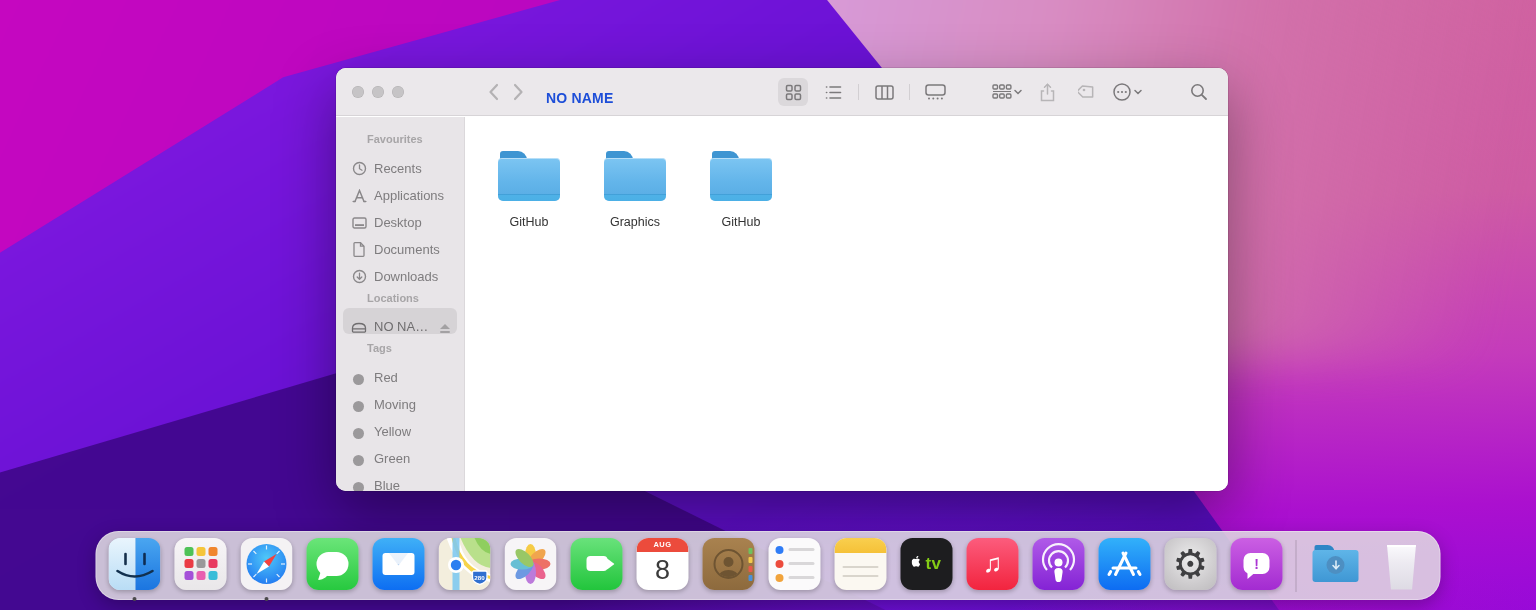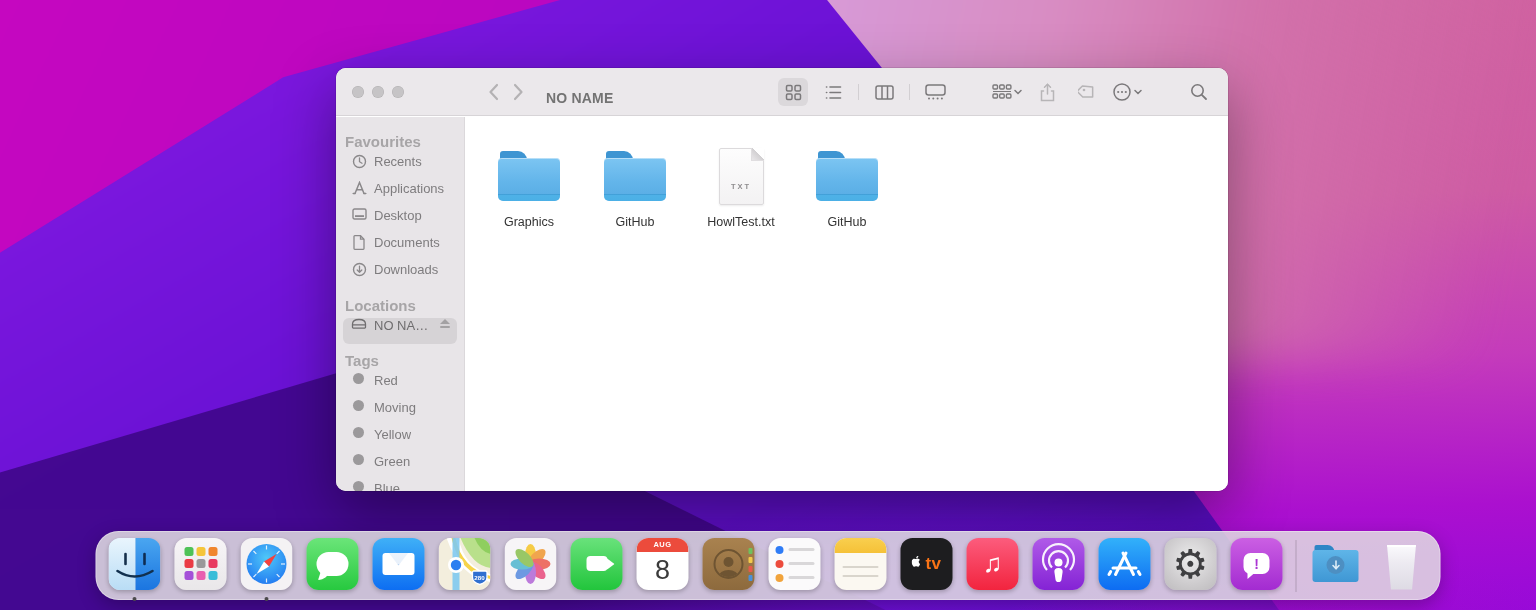--- a/index.html
+++ b/index.html
@@ -23,33 +23,33 @@
 
   
   .window { position:absolute; left:336px; top:68px; width:892px; height:423px; border-radius:10px;
     background:#fff; box-shadow:0 22px 60px rgba(0,0,0,.38), 0 0 0 .5px rgba(0,0,0,.18); overflow:hidden; }
   .titlebar { position:absolute; left:0; top:0; right:0; height:48px; background:#ebe8eb; border-bottom:1px solid #d7d4d7;
     display:flex; align-items:center; }
   .traffic { display:flex; gap:8px; margin-left:16px; }
   .tl { width:12px; height:12px; border-radius:50%; background:#c6c4c6; box-shadow:inset 0 0 0 .5px rgba(0,0,0,.12); }
   .nav { display:flex; gap:14px; margin-left:84px; color:#b4b2b4; }
   .nav svg { display:block; }
-  .win-title { margin-left:22px; font-size:14px; font-weight:700; color:#737373; letter-spacing:.2px;margin-top:12px; }
+  .win-title { margin-left:22px; font-size:14px; font-weight:700; color:#1d4ed8; letter-spacing:.2px;margin-top:12px; }
   .tb-right { position:absolute; right:14px; top:0; height:48px; display:flex; align-items:center; gap:10px; }
   .tb-btn { width:30px; height:28px; border-radius:6px; display:flex; align-items:center; justify-content:center; color:#7b797b; }
   .tb-btn.sel { background:#dbd8db; }
   .tb-div { width:1px; height:16px; background:#d2cfd2; }
   .tb-dim { color:#b7b5b7; }
   .tb-group { display:flex; align-items:center; gap:2px; }
   .sp10 { width:22px; }
 
   .sidebar { position:absolute; left:0; top:49px; bottom:0; width:129px; background:#e8e5e8; border-right:1px solid #dbd8db;
     padding-top:8px; font-size:13px; color:#7e7c7e; overflow:hidden; }
-  .sb-head { font-size:15px; font-weight:700; color:#a7a5a7; padding:8px 0 4px 9px; }
-  .sb-row { display:flex; align-items:flex-start; gap:7px; height:27px; padding:0 8px 0 15px; }
+  .sb-head { font-size:11px; font-weight:700; color:#a7a5a7; padding:8px 0 4px 31px; }
+  .sb-row { display:flex; align-items:flex-end; gap:7px; height:27px; padding:0 8px 0 15px; }
   .sb-row .ic { width:16px; display:flex; justify-content:center; color:#8a888a; flex:none; }
   .sb-row.sel { background:#d6d3d6; border-radius:6px; margin:0 7px; padding:0 6px 0 8px; height:26px; color:#6f6d6f; }
   .sb-label { white-space:nowrap; overflow:hidden; }
   .sb-eject { margin-left:auto; color:#a3a1a3; display:flex; }
   .tagdot { width:11px; height:11px; border-radius:50%; background:#9b999b; flex:none; margin-right:1px; }
 
   .content { position:absolute; left:130px; top:49px; right:0; bottom:0; background:#fff; }
   .files { display:flex; flex-wrap:wrap; width:660px; padding:24px 0 0 10px; row-gap:5px; }
   .file { width:106px; display:flex; flex-direction:column; align-items:center; }
   .file-iconbox { height:70px; display:flex; align-items:center; justify-content:center; }
@@ -115,21 +115,21 @@
   .ct-tabs { position:absolute; right:2px; top:10px; display:flex; flex-direction:column; gap:3px; }
   .ct-tabs span { width:4px; height:6px; border-radius:1px; }
   .i-reminders { background:#fbfafb; display:flex; flex-direction:column; justify-content:center; gap:6px; padding-left:7px; }
   .rm-row { display:flex; align-items:center; gap:5px; }
   .rm-dot { width:8px; height:8px; border-radius:50%; }
   .rm-line { width:26px; height:2.5px; border-radius:2px; background:#d9d7d9; }
   .i-notes { background:#fbf8f1; display:flex; flex-direction:column; }
   .nt-top { height:15px; background:linear-gradient(180deg,#f9cf4f,#f5c137); }
   .nt-body { flex:1; display:flex; flex-direction:column; justify-content:center; gap:7px; padding:0 8px; }
   .nt-body span { height:2px; background:#d9d5cc; border-radius:2px; }
-  .i-atv { background:#1d1d1f; display:flex; align-items:center; justify-content:center; gap:1px; color:#f97316; }
+  .i-atv { background:#1d1d1f; display:flex; align-items:center; justify-content:center; gap:1px; color:#84cc16; }
   .atv-label { font-size:17px; font-weight:700; letter-spacing:.5px; }
   .i-music { background:linear-gradient(180deg,#fc5c7d,#f2243e); display:flex; align-items:center; justify-content:center;
     color:#fff; font-size:26px; }
   .i-podcasts { background:linear-gradient(180deg,#b05ae8,#8423d5); display:flex; align-items:center; justify-content:center; }
   .i-appstore { background:linear-gradient(180deg,#32b1fa,#0d6cf2); display:flex; align-items:center; justify-content:center; }
   .i-sysprefs { background:radial-gradient(circle at 50% 40%, #ececec 0%, #cfcdcf 60%, #bdbbbd 100%);
     display:flex; align-items:center; justify-content:center; font-size:40px; color:#3f3f41; font-family:"DejaVu Sans",sans-serif; line-height:1; }
   .i-tips { background:linear-gradient(180deg,#cb5fe3,#a32bd1); display:flex; align-items:center; justify-content:center; }
   .tips-bubble { width:26px; height:21px; background:#fff; border-radius:7px; position:relative;
     display:flex; align-items:center; justify-content:center; font-size:14px; font-weight:800; color:#ab35d3; }
@@ -387,40 +387,31 @@
     <div class="files">
 
       <div class="file">
         <div class="file-iconbox">
             <div class="folder">
               <div class="tab"></div>
               <div class="fbody"></div>
               <div class="lip"></div>
             </div>
           </div>
-        <div class="file-label">Graphics</div>
+        <div class="file-label">GitHub</div>
       </div>
       <div class="file">
         <div class="file-iconbox">
             <div class="folder">
               <div class="tab"></div>
               <div class="fbody"></div>
               <div class="lip"></div>
             </div>
           </div>
-        <div class="file-label">GitHub</div>
-      </div>
-      <div class="file">
-        <div class="file-iconbox">
-            <div class="txt-icon">
-              <div class="fold"></div>
-              <div class="txt-badge">TXT</div>
-            </div>
-          </div>
-        <div class="file-label">HowlTest.txt</div>
+        <div class="file-label">Graphics</div>
       </div>
       <div class="file">
         <div class="file-iconbox">
             <div class="folder">
               <div class="tab"></div>
               <div class="fbody"></div>
               <div class="lip"></div>
             </div>
           </div>
         <div class="file-label">GitHub</div>

